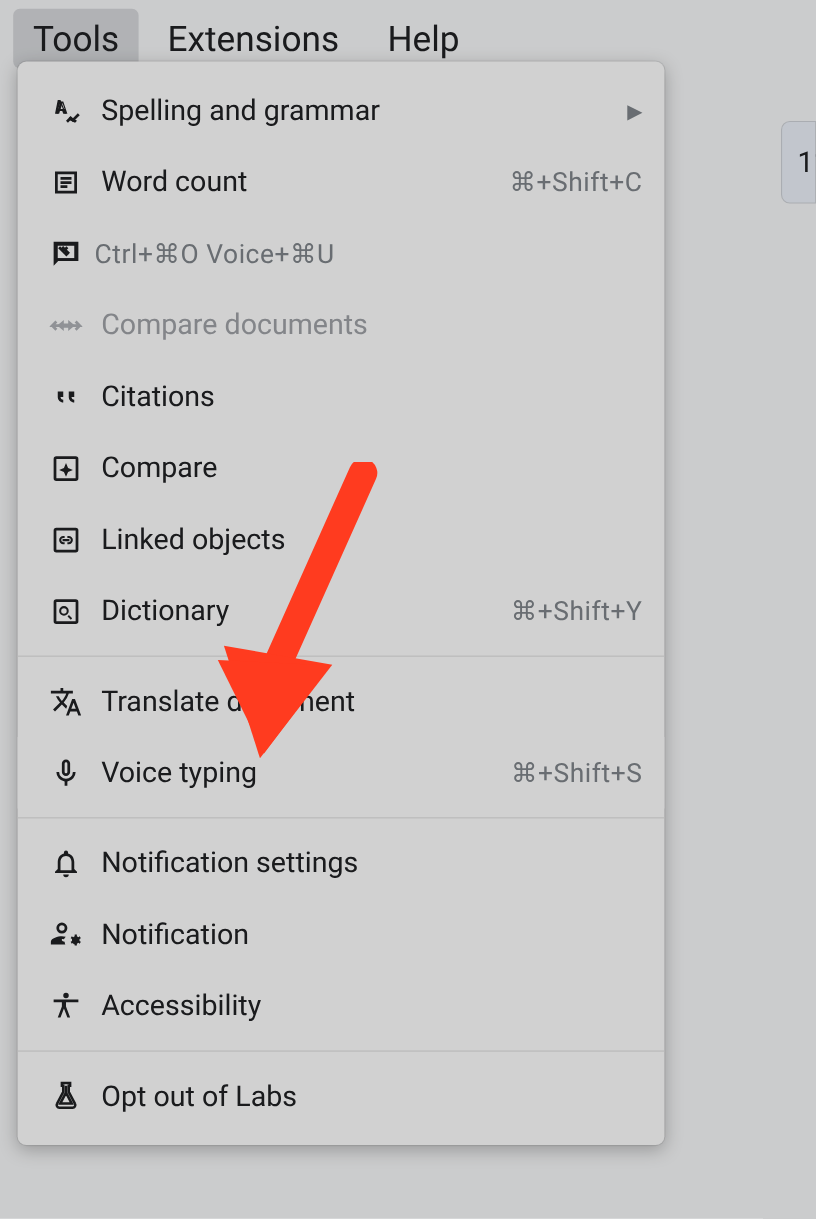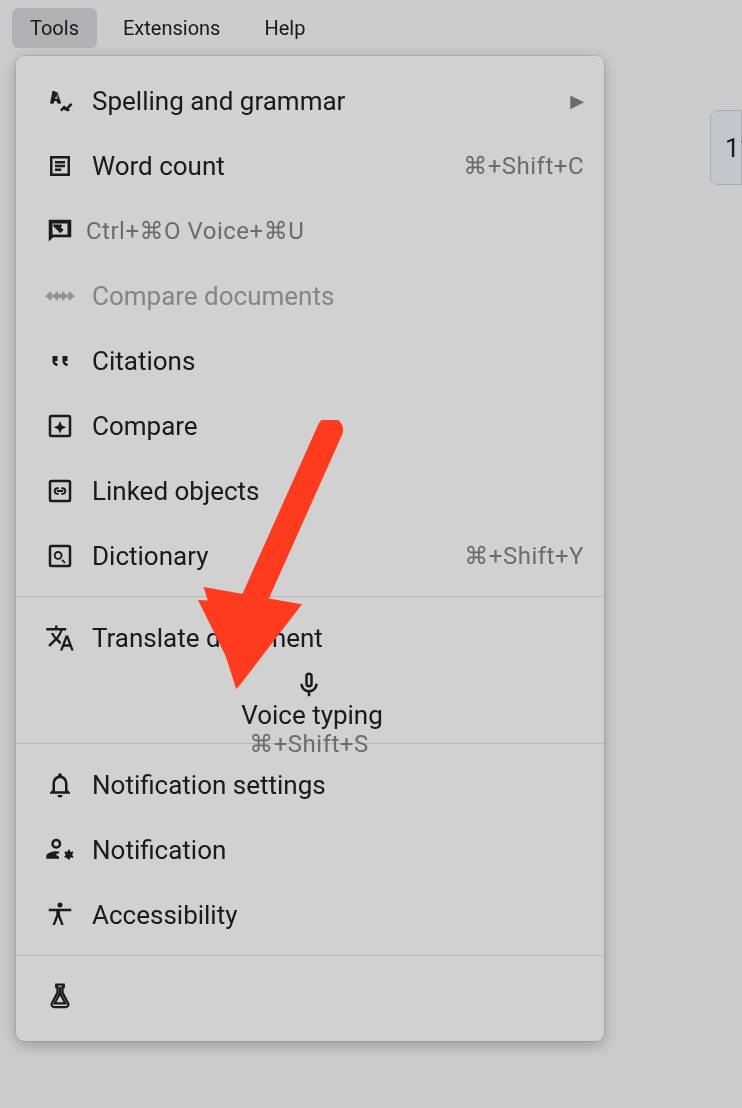--- a/index.html
+++ b/index.html
@@ -21,21 +21,21 @@
     .menubar {
       display: flex;
       align-items: center;
       padding: 8px 12px;
       gap: 8px;
       position: relative;
       z-index: 2;
     }
     .menubar-item {
       padding: 8px 18px;
-      font-size: 20px;
+      font-size: 32px;
       color: #202124;
       border-radius: 6px;
       cursor: pointer;
     }
     .menubar-item.active {
       background: #d8dadd;
     }
     .toolbar-bg {
       position: absolute;
       top: 110px;
@@ -110,21 +110,20 @@
     }
     .divider {
       height: 1px;
       background: #e0e0e0;
       margin: 8px 0;
     }
     .menu-item.highlighted {
       background: #fff;
       position: relative;
       z-index: 10;
-      flex-direction: column;
     }
     .arrow {
       position: absolute;
       z-index: 20;
       pointer-events: none;
     }
   </style>
 </head>
 <body>
 
@@ -269,20 +268,21 @@
   </div>
 
   <div class="divider"></div>
 
   <div class="menu-item">
     <span class="icon">
       <svg viewBox="0 0 24 24">
           <path d="M9 2v2h1v4.5L5.5 17c-.8 1.3.2 3 1.7 3h9.6c1.5 0 2.5-1.7 1.7-3L14 8.5V4h1V2H9zm3 2v5l4.2 8H7.8L12 9V4z" fill="none" stroke="#202124" stroke-width="1.8"></path>
         </svg>
     </span>
+    <span class="label">Opt out of Labs</span>
   </div>
 
 </div>
 
 <div class="overlay"></div>
 
 <svg class="arrow" style="left:190px; top:420px;" width="170" height="280" viewBox="0 0 170 280">
   <line x1="140" y1="10" x2="55" y2="200" stroke="#ff3b1f" stroke-width="26" stroke-linecap="round"></line>
   <polygon points="55,270 5,175 105,175" fill="#ff3b1f" transform="rotate(10 55 220)"></polygon>
   <polygon points="50,265 8,180 110,185" fill="#ff3b1f"></polygon>

